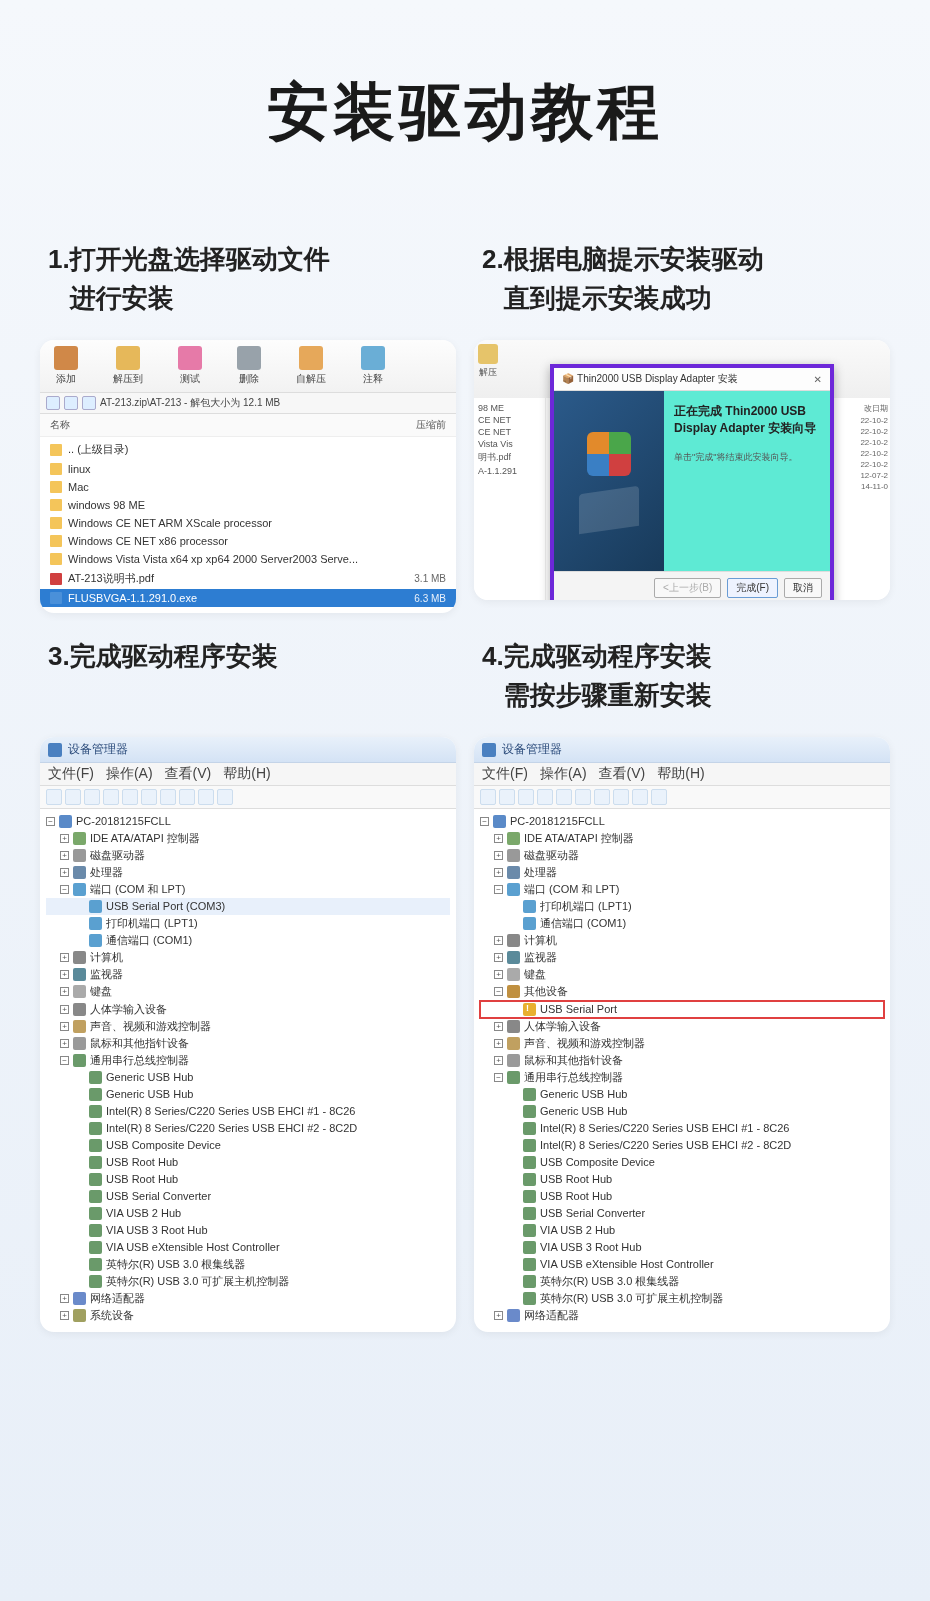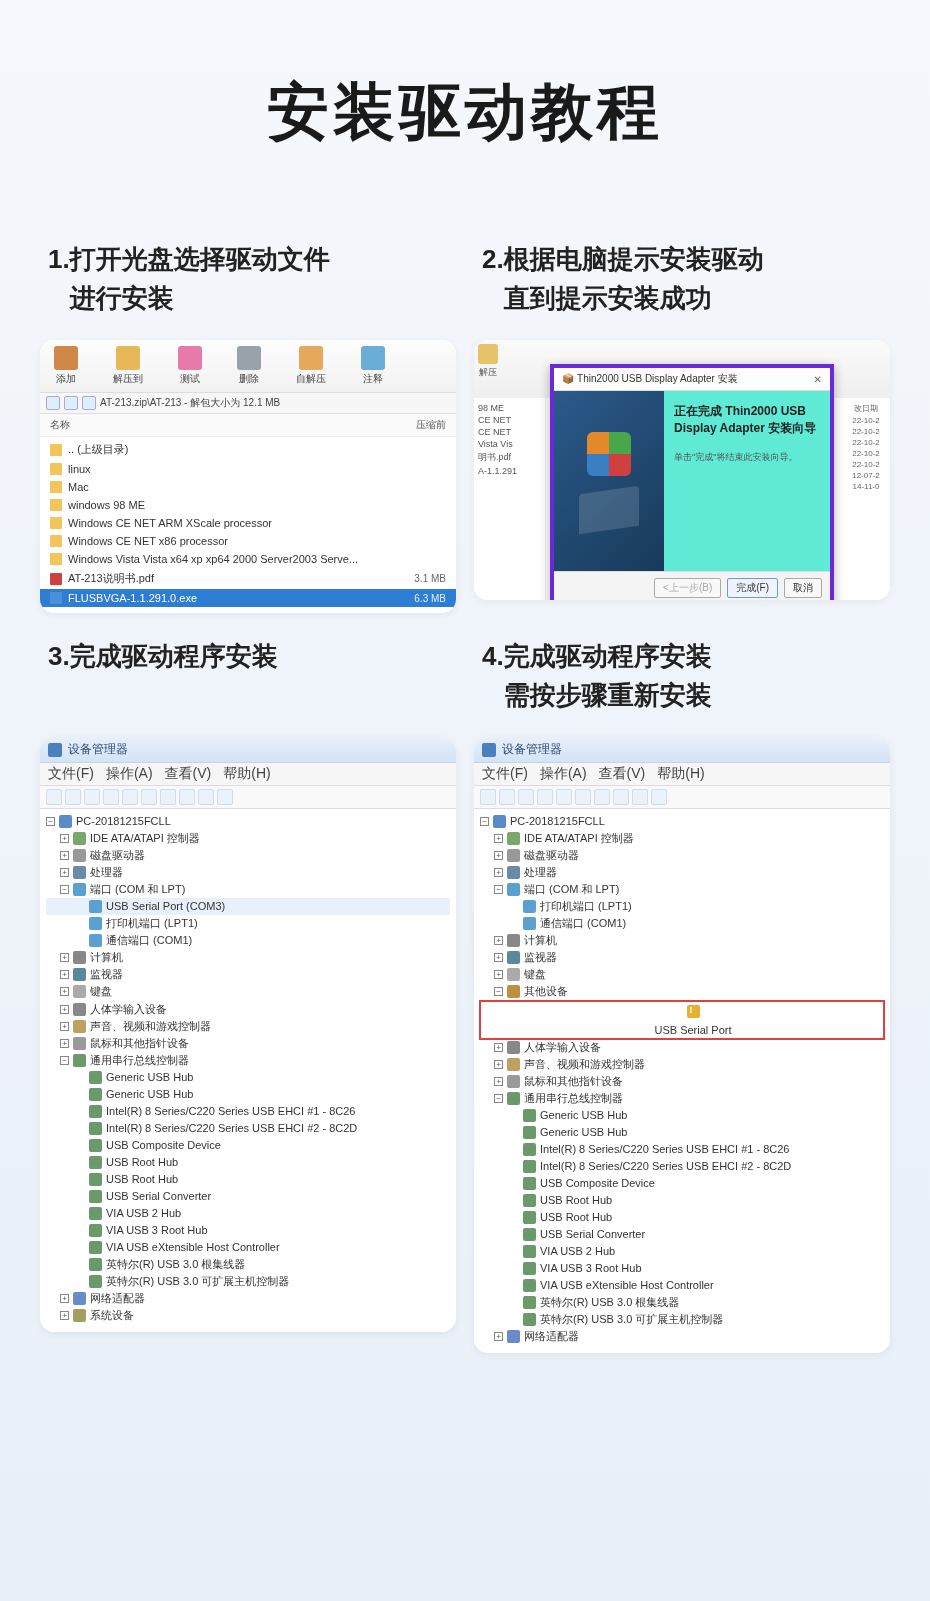--- a/index.html
+++ b/index.html
@@ -27,21 +27,21 @@
 .fsize { color: #666; font-size: 10px; }
 .frow.selected .fsize { color: #e8f0fb; }
 
 
 .s2outer { position: relative; height: 260px; }
 .bgtool { position: absolute; top:0; left:0; right:0; background: linear-gradient(#fafafa,#efefef); height: 58px; padding: 4px; display:flex; gap:4px; font-size: 9px; color:#555;}
 .bgcol { display:flex; flex-direction:column; align-items:center;}
 .bgico { width:20px; height:20px; background:#e6c46a; border-radius:3px; margin-bottom:2px;}
 .bglist { position:absolute; top:58px; left:0; width:72px; bottom:0; font-size:9px; color:#555; padding:4px 2px; background:#fff; border-right:1px solid #eee;}
 .bglist div { padding:1px 2px; white-space:nowrap; overflow:hidden; }
-.bgdates { position:absolute; top:58px; right:0; width:48px; bottom:0; font-size:8px; color:#666; padding:4px 2px; background:#fff; text-align:center;}
+.bgdates { position:absolute; top:58px; right:0; width:48px; bottom:0; font-size:8px; color:#666; padding:4px 2px; background:#fff; text-align:right;}
 .bgdates div { padding:1px 0; }
 .dialog { position:absolute; top:24px; left:76px; right:56px; background:#5eead4; border:4px solid #6d28d9; box-shadow:0 3px 10px rgba(0,0,0,.3);}
 .dtitle { background:#fdfdfd; padding:4px 8px; font-size:10px; color:#333; border-bottom:1px solid #ddd; display:flex; justify-content:space-between; align-items:center;}
 .dclose { font-family:Arial; color:#666; }
 .dbody { display:flex; }
 .dillus { width: 110px; height: 180px; background: linear-gradient(135deg,#2b5a8a,#183a5a); display:flex; align-items:center; justify-content:center; flex-direction:column; }
 .puzzle { width:44px; height:44px; position:relative; margin-bottom:14px;}
 .puzzle span { position:absolute; width:22px; height:22px; }
 .pz1{top:0;left:0;background:#e28a2b;border-top-left-radius:6px;}
 .pz2{top:0;right:0;background:#4aa64a;border-top-right-radius:6px;}
@@ -77,21 +77,21 @@
 .di-kb { background:#aaa; }
 .di-snd { background:#c0a060; }
 .di-mouse { background:#9a9a9a; }
 .di-usb { background:#6a9a6a; }
 .di-net { background:#6a8aca; }
 .di-sys { background:#a0a060; }
 .di-other { background:#c09040; }
 .di-warn { background:#e8b030; position:relative; }
 .di-warn::after { content:"!"; position:absolute; top:-1px; left:3px; font-size:9px; color:#fff; font-weight:700;}
 .hl { background:#e8f0fb; }
-.hl-red { outline:2px solid #e04040; outline-offset:-1px; padding:0 8px;flex-direction:column; }
+.hl-red { outline:2px solid #e04040; outline-offset:-1px; padding:0 8px; }
 .l1{padding-left:14px;} .l2{padding-left:30px;text-align:center;}
 </style>
 </head>
 <body>
 
 <h1 class="main-title">安装驱动教程</h1>
 
 <div class="grid">
 
 <div class="step">

